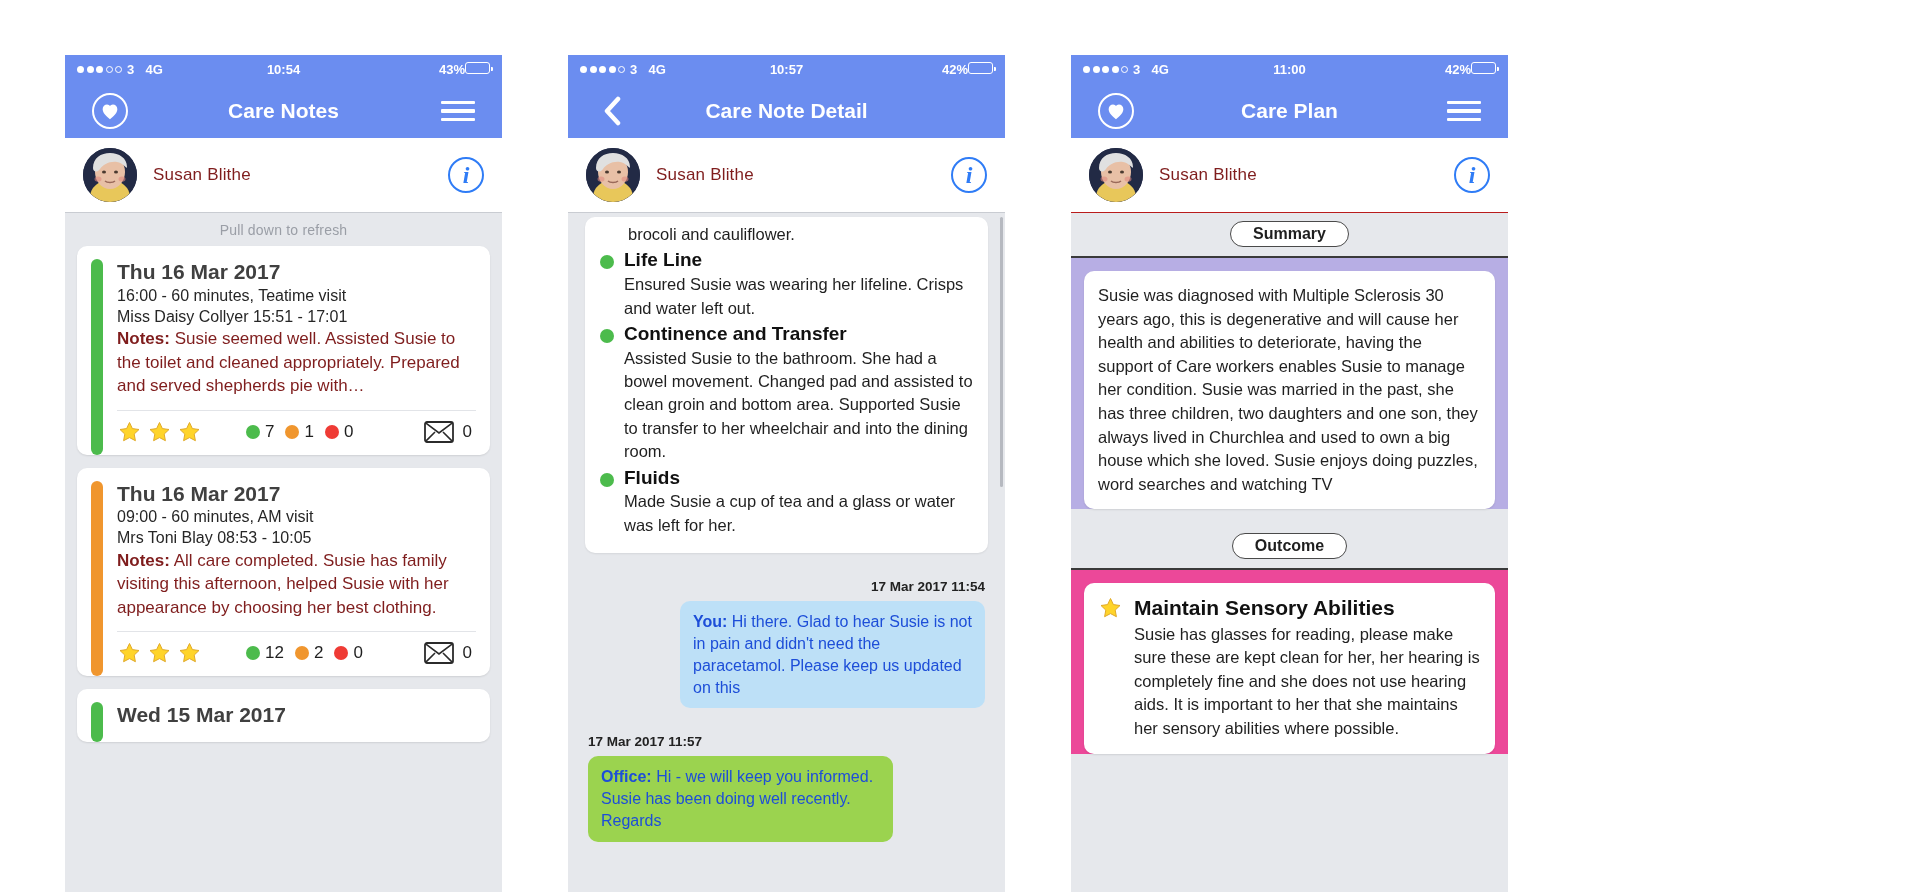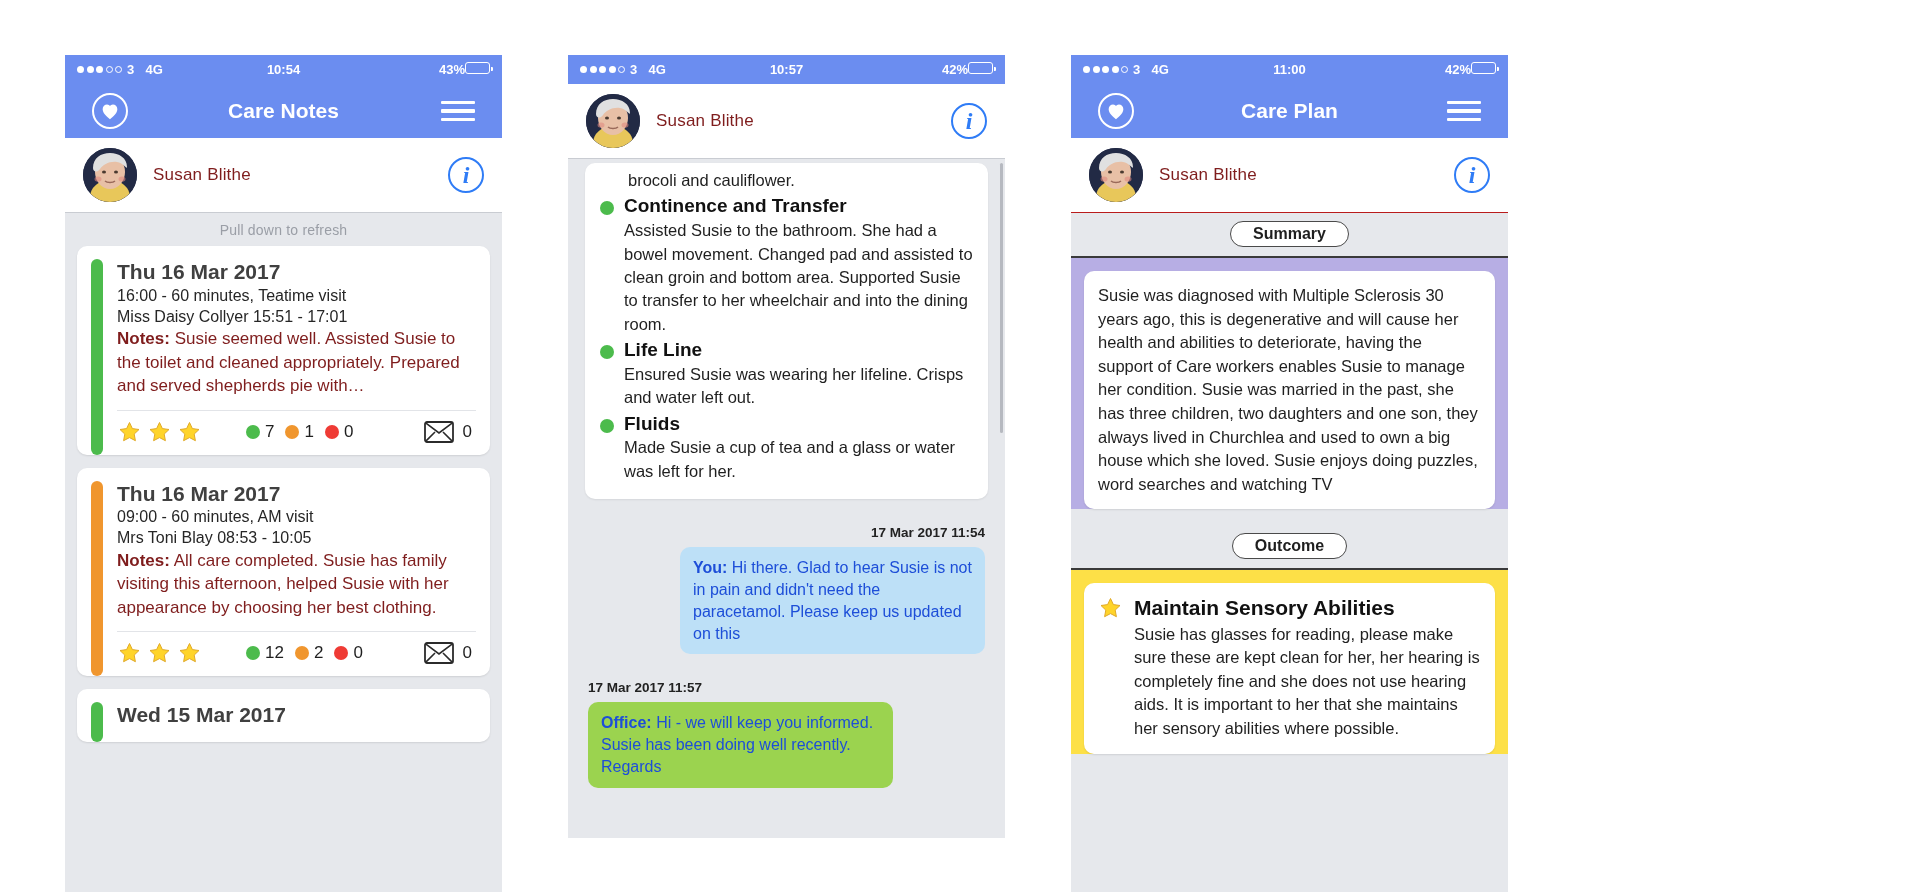--- a/index.html
+++ b/index.html
@@ -218,21 +218,21 @@
 
   
   .plan-body {
     height: calc(837px - 29px - 54px - 74px);
     overflow: hidden;
     border-top: 1px solid #b91c1c;
     background: #e6e8ec;
   }
   .plan-section { position: relative; }
   .plan-section.summary { background: #b7aee4; border-top: 2px solid #3a3a3a; }
-  .plan-section.outcome { background: #fde047; border-top: 2px solid #3a3a3a; }
+  .plan-section.outcome { background: #ec4899; border-top: 2px solid #3a3a3a; }
   .sec-tabwrap {
     background: #e6e8ec;
     text-align: center;
     padding: 8px 0 9px;
   }
   .sec-tab {
     display: inline-block;
     background: #ffffff;
     border: 1.5px solid #4a4a4a;
     border-radius: 13px;
@@ -436,20 +436,28 @@
         <span class="sb-carrier">3</span>
         <span class="sb-net">4G</span>
       </div>
       <div class="sb-time">10:57</div>
       <div class="sb-right">
         <span class="sb-batt-txt">42%</span>
         <span class="batt"><span class="batt-fill" style="width:42%"></span></span>
       </div>
     </div>
 
+    <div class="navbar">
+      <div class="back-btn">
+        <svg width="22" height="30" viewBox="0 0 22 30">
+            <path d="M17 3L6 15l11 12" fill="none" stroke="#ffffff" stroke-width="4.5" stroke-linecap="round" stroke-linejoin="round"></path>
+          </svg>
+      </div>
+      <div class="nav-title">Care Note Detail</div>
+    </div>
 
     <div class="patient-row">
       <div class="avatar">
         <svg width="54" height="54" viewBox="0 0 54 54">
           <rect width="54" height="54" fill="#222a45"></rect>
           <ellipse cx="27" cy="49" rx="20" ry="17" fill="#e8c75a"></ellipse>
           <ellipse cx="27" cy="24" rx="15" ry="17" fill="#e8c0a6"></ellipse>
           <path d="M10 20c0-10 8-15 17-15s17 5 17 14c0 3-3-4-10-5-8-1-14 3-17 7-3 4-7 3-7-1z" fill="#e0e0e0"></path>
           <ellipse cx="21" cy="24" rx="2" ry="1.6" fill="#4a3a30"></ellipse>
           <ellipse cx="33" cy="24" rx="2" ry="1.6" fill="#4a3a30"></ellipse>
@@ -464,30 +472,30 @@
 
     <div class="detail-body">
       <div class="scrollbar" style="top:4px;height:270px"></div>
 
       <div class="detail-card">
         <div class="det-cont">brocoli and cauliflower.</div>
 
         <div class="det-item">
           <div class="det-bullet"></div>
           <div class="det-txt">
-            <div class="det-head">Continence and Transfer</div>
-            <div class="det-para">Assisted Susie to the bathroom. She had a bowel movement. Changed pad and assisted to clean groin and bottom area. Supported Susie to transfer to her wheelchair and into the dining room.</div>
+            <div class="det-head">Life Line</div>
+            <div class="det-para">Ensured Susie was wearing her lifeline. Crisps and water left out.</div>
           </div>
         </div>
 
         <div class="det-item">
           <div class="det-bullet"></div>
           <div class="det-txt">
-            <div class="det-head">Life Line</div>
-            <div class="det-para">Ensured Susie was wearing her lifeline. Crisps and water left out.</div>
+            <div class="det-head">Continence and Transfer</div>
+            <div class="det-para">Assisted Susie to the bathroom. She had a bowel movement. Changed pad and assisted to clean groin and bottom area. Supported Susie to transfer to her wheelchair and into the dining room.</div>
           </div>
         </div>
 
         <div class="det-item">
           <div class="det-bullet"></div>
           <div class="det-txt">
             <div class="det-head">Fluids</div>
             <div class="det-para">Made Susie a cup of tea and a glass or water was left for her.</div>
           </div>
         </div>

